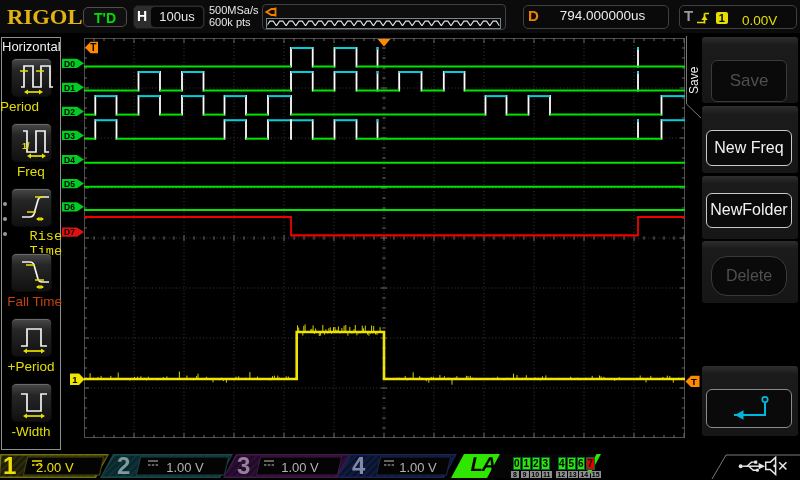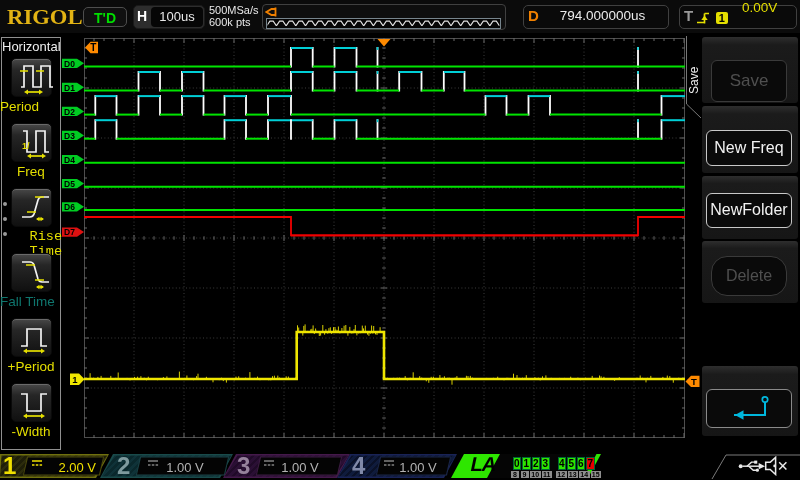--- a/index.html
+++ b/index.html
@@ -27,21 +27,21 @@
 <div style="position:absolute;left:523px;top:5px;width:146px;height:24px;border-radius:5px;background:#0a0a0a;border:1px solid #404040"></div>
 <div style="position:absolute;left:528px;top:7px;color:#f08000;font-weight:bold;font-size:15px;font-family:'Liberation Sans',sans-serif">D</div>
 <div style="position:absolute;left:540px;top:8px;width:125px;text-align:center;color:#ececec;font-size:13.5px;font-family:'Liberation Sans',sans-serif">794.000000us</div>
 <div style="position:absolute;left:679px;top:5px;width:118px;height:24px;border-radius:5px;background:#0a0a0a;border:1px solid #404040"></div>
 <div style="position:absolute;left:684px;top:7px;color:#9a9a9a;font-weight:bold;font-size:15px;font-family:'Liberation Sans',sans-serif">T</div>
 <svg width="14" height="14" viewBox="0 0 14 14" style="position:absolute;left:696px;top:11px">
     <path d="M1,11.5 h7.5 M8.5,12.5 v-10 M8.5,2.5 h4.5" stroke="#e5df00" stroke-width="1.7" fill="none"></path>
     <path d="M8.5,4.5 l-3.2,4.4 h6.4 Z" fill="#e5df00"></path>
   </svg>
 <div style="position:absolute;left:716px;top:12px;width:11.5px;height:12px;border-radius:2px;background:#e5df00;color:#000;font-weight:bold;font-size:11px;text-align:center;line-height:12px;font-family:'Liberation Sans',sans-serif">1</div>
-<div style="position:absolute;left:742px;top:0;color:#e5df00;font-size:13.5px;font-family:'Liberation Sans',sans-serif">0.00V</div>
+<div style="position:absolute;left:742px;top:13px;color:#e5df00;font-size:13.5px;font-family:'Liberation Sans',sans-serif">0.00V</div>
 <div style="position:absolute;left:1px;top:37px;width:60px;height:413px;border:1px solid #909090;background:#000"></div>
 <div style="position:absolute;left:2px;top:39px;width:58px;text-align:right;color:#f0f0f0;font-size:13px;font-family:'Liberation Sans',sans-serif">Horizontal</div>
 <div style="position:absolute;left:11px;top:58px;width:41px;height:39px;border-radius:5px;background:linear-gradient(#484848,#262626 30%,#101010);border:1px solid #0a0a0a;box-shadow:inset 0 1px 0 #6a6a6a"></div>
 <svg width="40" height="39" viewBox="0 0 36 39" style="position:absolute;left:13px;top:58px">
     <path d="M6,29 h3 v-21 h9 v21 h8 v-21 h9 v21 h3" stroke="#f2f2f2" stroke-width="1.7" fill="none"></path>
     <path d="M5,13 h8 M21,13 h8" stroke="#e5df00" stroke-width="1.7" fill="none"></path>
     <path d="M11,34 h15" stroke="#e5df00" stroke-width="1.7" fill="none"></path>
     <path d="M9,34 l4,-2.4 v4.8 Z M28,34 l-4,-2.4 v4.8 Z" fill="#e5df00"></path>
   </svg>
 <div style="position:absolute;left:0px;top:99px;width:62px;text-align:left;color:#e5df00;font-size:13.5px;font-family:'Liberation Sans',sans-serif">Period</div>
@@ -61,21 +61,21 @@
     <path d="M21,31 l3.5,-2.2 v4.4 Z M29,31 l-3.5,-2.2 v4.4 Z" fill="#e5df00"></path>
   </svg>
 <div style="position:absolute;left:0px;top:229px;width:62px;text-align:right;color:#e5df00;font-size:13.5px;font-family:Liberation Mono, monospace">Rise Time</div>
 <div style="position:absolute;left:11px;top:253px;width:41px;height:39px;border-radius:5px;background:linear-gradient(#484848,#262626 30%,#101010);border:1px solid #0a0a0a;box-shadow:inset 0 1px 0 #6a6a6a"></div>
 <svg width="40" height="39" viewBox="0 0 36 39" style="position:absolute;left:13px;top:253px">
     <path d="M7,9 h8 q3,0 4,3 l4,14 q1,3 4,3 h7" stroke="#f2f2f2" stroke-width="1.7" fill="none"></path>
     <path d="M11,12 h9 M20,27 h9" stroke="#e5df00" stroke-width="1.7" fill="none"></path>
     <path d="M22,34 h6" stroke="#e5df00" stroke-width="1.7" fill="none"></path>
     <path d="M21,34 l3.5,-2.2 v4.4 Z M29,34 l-3.5,-2.2 v4.4 Z" fill="#e5df00"></path>
   </svg>
-<div style="position:absolute;left:0px;top:294px;width:62px;text-align:left;color:#0f766e;font-size:13.5px;font-family:'Liberation Sans',sans-serif">Fall Time</div>
+<div style="position:absolute;left:0px;top:294px;width:62px;text-align:right;color:#c2410c;font-size:13.5px;font-family:'Liberation Sans',sans-serif">Fall Time</div>
 <div style="position:absolute;left:11px;top:318px;width:41px;height:39px;border-radius:5px;background:linear-gradient(#484848,#262626 30%,#101010);border:1px solid #0a0a0a;box-shadow:inset 0 1px 0 #6a6a6a"></div>
 <svg width="40" height="39" viewBox="0 0 36 39" style="position:absolute;left:13px;top:318px">
     <path d="M6,28 h6 v-17 h14 v17 h6" stroke="#f2f2f2" stroke-width="1.7" fill="none"></path>
     <path d="M10,33 h18" stroke="#e5df00" stroke-width="1.7" fill="none"></path>
     <path d="M8,33 l4,-2.4 v4.8 Z M30,33 l-4,-2.4 v4.8 Z" fill="#e5df00"></path>
   </svg>
 <div style="position:absolute;left:0px;top:359px;width:62px;text-align:center;color:#e5df00;font-size:13.5px;font-family:'Liberation Sans',sans-serif">+Period</div>
 <div style="position:absolute;left:11px;top:383px;width:41px;height:39px;border-radius:5px;background:linear-gradient(#484848,#262626 30%,#101010);border:1px solid #0a0a0a;box-shadow:inset 0 1px 0 #6a6a6a"></div>
 <svg width="40" height="39" viewBox="0 0 36 39" style="position:absolute;left:13px;top:383px">
     <path d="M6,11 h6 v17 h14 v-17 h6" stroke="#f2f2f2" stroke-width="1.7" fill="none"></path>
@@ -258,21 +258,21 @@
     <path d="M13,22 l8.5,-4.7 v9.4 Z" fill="#00b7dd"></path>
   </svg>
 <div style="position:absolute;left:0;top:0;width:800px;height:480px;clip-path:polygon(0.0px 454.0px,109.0px 454.0px,96.0px 478.0px,0.0px 478.0px);background:#70700e"></div>
 <div style="position:absolute;left:0;top:0;width:800px;height:480px;clip-path:polygon(1.5px 455.5px,107.5px 455.5px,94.5px 476.5px,0.0px 476.5px);background:repeating-linear-gradient(135deg,#1e1e08 0 2.5px,#2c2c0c 2.5px 5px)"></div>
 <div style="position:absolute;left:0;top:0;width:800px;height:480px;clip-path:polygon(27.0px 456.5px,104.0px 456.5px,100.0px 475.5px,23.0px 475.5px);background:#4c4a0c"></div>
 <div style="position:absolute;left:0;top:0;width:800px;height:480px;clip-path:polygon(28.0px 457.5px,103.0px 457.5px,99.0px 474.5px,24.0px 474.5px);background:#040404"></div>
 <div style="position:absolute;left:3px;top:452px;color:#f0e000;font-size:24px;font-weight:bold;font-family:'Liberation Sans',sans-serif">1</div>
 <svg width="12" height="10" style="position:absolute;left:31px;top:458px">
     <path d="M1,3 h10 M1,7 h2.5 M4.8,7 h2.5 M8.6,7 h2.5" stroke="#f0e000" stroke-width="1.5"></path>
   </svg>
-<div style="position:absolute;left:36px;top:459.5px;width:60px;text-align:right;color:#f0e000;font-size:13px;font-family:'Liberation Sans',sans-serif">2.00 V</div>
+<div style="position:absolute;left:36px;top:459.5px;width:60px;text-align:left;color:#f0e000;font-size:13px;font-family:'Liberation Sans',sans-serif">2.00 V</div>
 <div style="position:absolute;left:0;top:0;width:800px;height:480px;clip-path:polygon(113.0px 454.0px,233.0px 454.0px,220.0px 478.0px,100.0px 478.0px);background:#194a4a"></div>
 <div style="position:absolute;left:0;top:0;width:800px;height:480px;clip-path:polygon(114.5px 455.5px,231.5px 455.5px,218.5px 476.5px,101.5px 476.5px);background:repeating-linear-gradient(135deg,#0a282c 0 2.5px,#0f3238 2.5px 5px)"></div>
 <div style="position:absolute;left:0;top:0;width:800px;height:480px;clip-path:polygon(140.0px 456.5px,229.0px 456.5px,225.0px 475.5px,136.0px 475.5px);background:#1a4246"></div>
 <div style="position:absolute;left:0;top:0;width:800px;height:480px;clip-path:polygon(141.0px 457.5px,228.0px 457.5px,224.0px 474.5px,137.0px 474.5px);background:#040404"></div>
 <div style="position:absolute;left:117px;top:452px;color:#7e9a9e;font-size:24px;font-weight:bold;font-family:'Liberation Sans',sans-serif">2</div>
 <svg width="12" height="10" style="position:absolute;left:147px;top:458px">
     <path d="M1,3 h10 M1,7 h2.5 M4.8,7 h2.5 M8.6,7 h2.5" stroke="#808080" stroke-width="1.5"></path>
   </svg>
 <div style="position:absolute;left:155px;top:459.5px;width:60px;text-align:center;color:#b2b2b2;font-size:13px;font-family:'Liberation Sans',sans-serif">1.00 V</div>
 <div style="position:absolute;left:0;top:0;width:800px;height:480px;clip-path:polygon(236.0px 454.0px,350.0px 454.0px,337.0px 478.0px,223.0px 478.0px);background:#44194a"></div>

